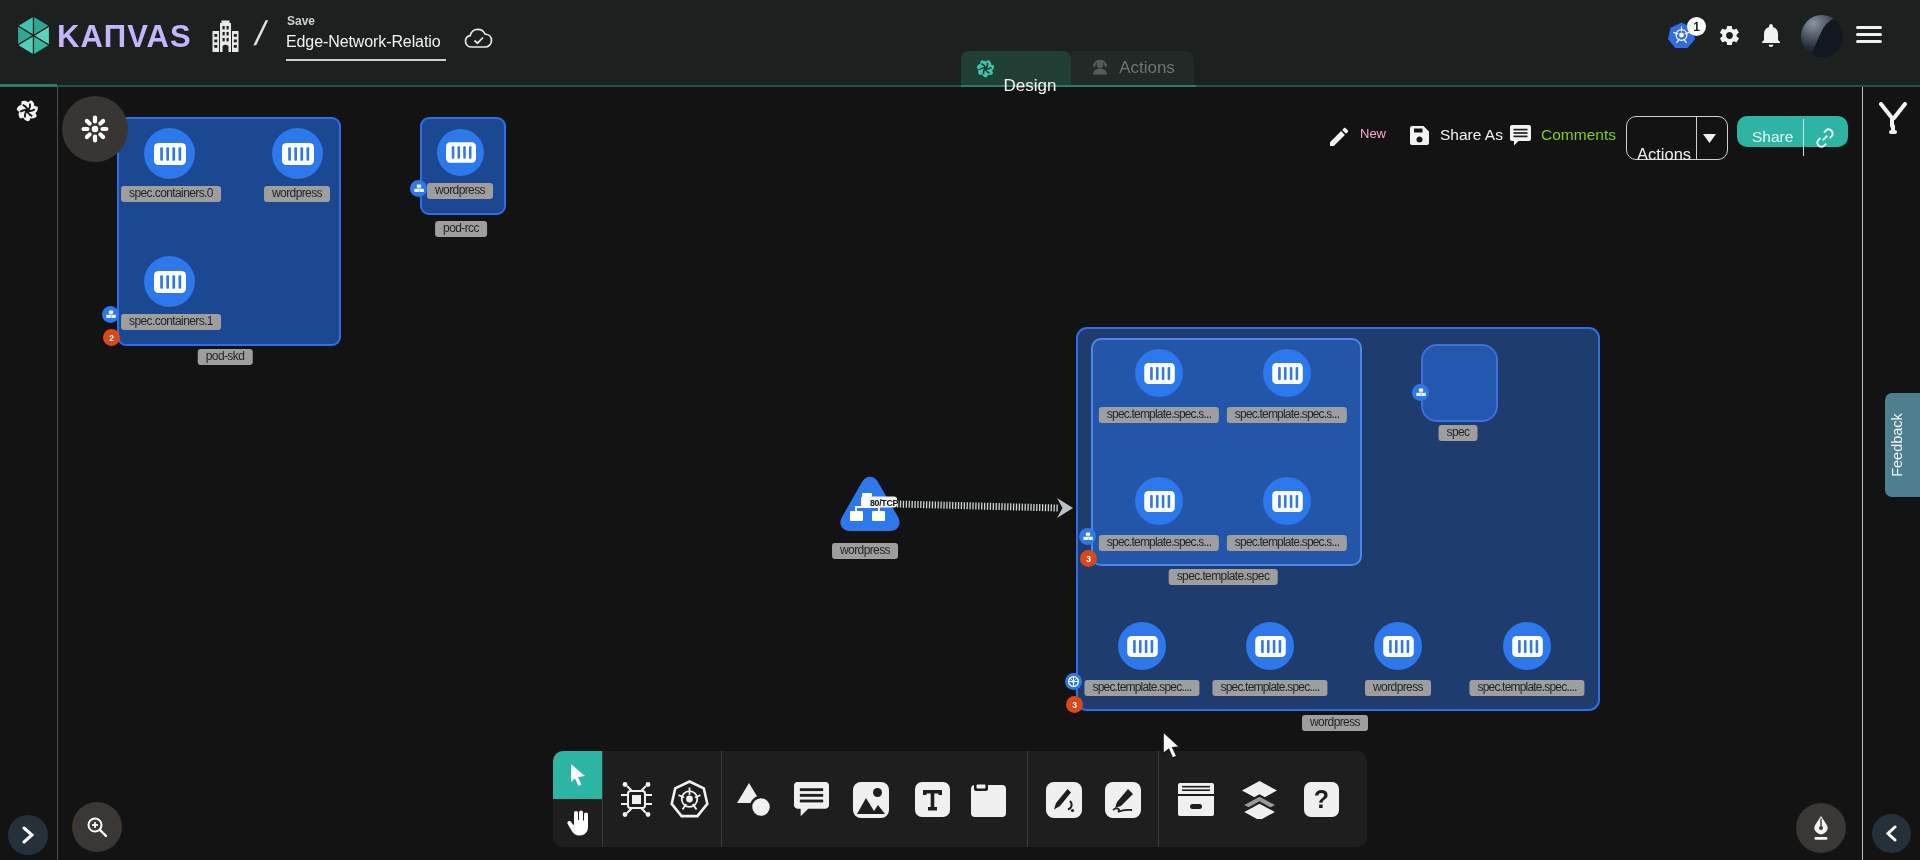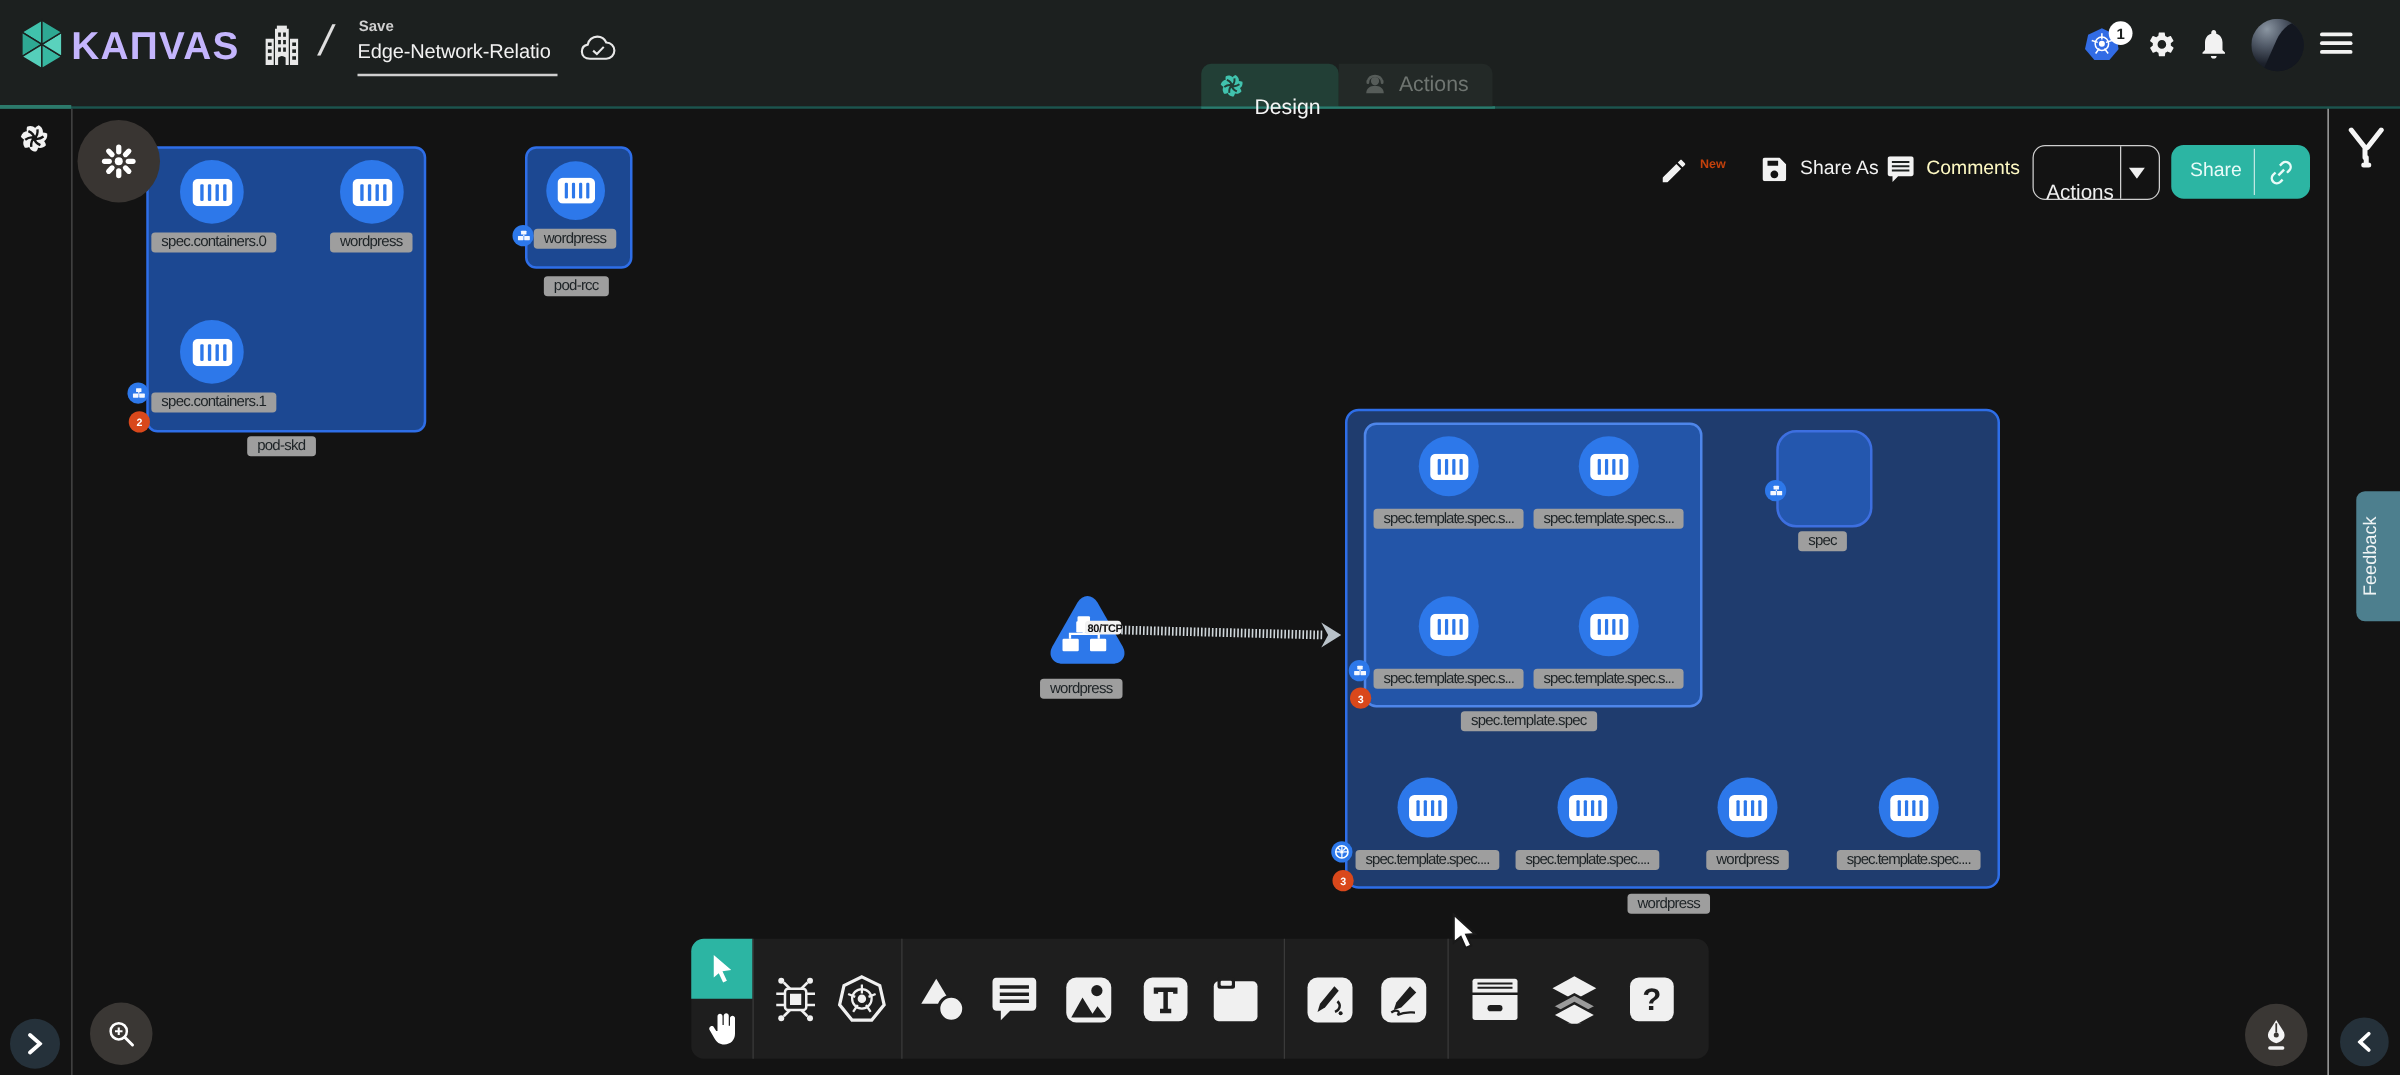--- a/index.html
+++ b/index.html
@@ -294,42 +294,42 @@
   <div class="chip" style="left:1142px;top:680px;letter-spacing:-0.8px;">spec.template.spec....</div>
   <div class="chip" style="left:1270px;top:680px;letter-spacing:-0.8px;">spec.template.spec....</div>
   <div class="chip" style="left:1398px;top:680px;">wordpress</div>
   <div class="chip" style="left:1527px;top:680px;letter-spacing:-0.8px;">spec.template.spec....</div>
   <div class="chip" style="left:1335px;top:715px;">wordpress</div>
   <div class="chip" style="left:865px;top:543px;">wordpress</div>
 
   <svg class="abs" style="left:1330px;top:126px;" width="20" height="20" viewBox="0 0 20 20">
       <path fill="#f2f2f2" d="M0 16.2 L0 20 L3.8 20 L14.9 8.9 L11.1 5.1 Z M17.9 5.9 C18.3 5.5 18.3 4.9 17.9 4.5 L15.5 2.1 C15.1 1.7 14.5 1.7 14.1 2.1 L12.2 4 L16 7.8 Z"></path>
     </svg>
-  <div class="abs" style="left:1360px;top:126px;font-size:10px;font-weight:700;color:#c2410c;">New</div>
+  <div class="abs" style="left:1360px;top:126px;font-size:13px;font-weight:400;color:#f9a8d4;">New</div>
   <svg class="abs" style="left:1410px;top:126px;" width="19" height="19" viewBox="0 0 19 19">
       <path fill="#f2f2f2" d="M13.5 0 L2 0 C0.9 0 0 0.9 0 2 L0 17 C0 18.1 0.9 19 2 19 L17 19 C18.1 19 19 18.1 19 17 L19 5.5 Z M9.5 16.6 C7.8 16.6 6.4 15.2 6.4 13.5 C6.4 11.8 7.8 10.4 9.5 10.4 C11.2 10.4 12.6 11.8 12.6 13.5 C12.6 15.2 11.2 16.6 9.5 16.6 Z M12.5 6.5 L4 6.5 L4 2.5 L12.5 2.5 Z"></path>
     </svg>
   <div class="abs" style="left:1440px;top:126px;font-size:15.5px;font-weight:500;color:#f2f2f2;">Share As</div>
   <svg class="abs" style="left:1510px;top:125px;" width="21" height="21" viewBox="0 0 21 21">
       <path fill="#f2f2f2" d="M19 0 L2 0 C0.9 0 0 0.9 0 2 L0 14 C0 15.1 0.9 16 2 16 L4 16 L4 20.5 L8.5 16 L19 16 C20.1 16 21 15.1 21 14 L21 2 C21 0.9 20.1 0 19 0 Z"></path>
       <g stroke="#1c201f" stroke-width="1.7">
         <line x1="3.5" y1="4.6" x2="17.5" y2="4.6"></line>
         <line x1="3.5" y1="8" x2="17.5" y2="8"></line>
         <line x1="3.5" y1="11.4" x2="17.5" y2="11.4"></line>
       </g>
     </svg>
-  <div class="abs" style="left:1541px;top:126px;font-size:15.5px;font-weight:500;color:#fef9c3;">Comments</div>
+  <div class="abs" style="left:1541px;top:126px;font-size:15.5px;font-weight:500;color:#84cc16;">Comments</div>
   <div class="abs" style="left:1626px;top:116px;width:100px;height:42px;border:1px solid #cfcfcf;border-radius:10px;">
     <div style="position:absolute;left:69px;top:0;width:1px;height:42px;background:#cfcfcf;"></div>
     <div style="position:absolute;left:10px;top:28px;font-size:16.5px;color:#f0f0f0;">Actions</div>
     <svg style="position:absolute;left:76px;top:17px;" width="13" height="9" viewBox="0 0 13 9">
         <polygon points="0,0 13,0 6.5,9" fill="#f0f0f0"></polygon>
       </svg>
   </div>
-  <div class="abs" style="left:1737px;top:116px;width:111px;height:43px;background:#2cb5a3;border-radius:10px;">
+  <div class="abs" style="left:1737px;top:116px;width:111px;height:31px;background:#2cb5a3;border-radius:10px;">
     <div style="position:absolute;left:65.5px;top:3px;width:1.5px;height:37px;background:#bfe8e2;"></div>
     <div style="position:absolute;left:15px;top:12px;font-size:15.5px;font-weight:500;color:#e9fbf8;">Share</div>
     <svg style="position:absolute;left:77px;top:11px;" width="22" height="22" viewBox="0 0 24 24">
         <path fill="none" stroke="#e9fbf8" stroke-width="2.1" d="M9.5 14.5 L14.5 9.5 M7 12 L4.8 14.2 A 4.4 4.4 0 0 0 11 20.4 L13.2 18.2 M17 12.2 L19.2 10 A 4.4 4.4 0 0 0 13 3.8 L10.8 6"></path>
       </svg>
   </div>
 
   <svg class="abs" style="left:16px;top:99px;" width="23" height="23" viewBox="0 0 23 23">
     <g fill="#f2f2f2">
       <g id="pet">

